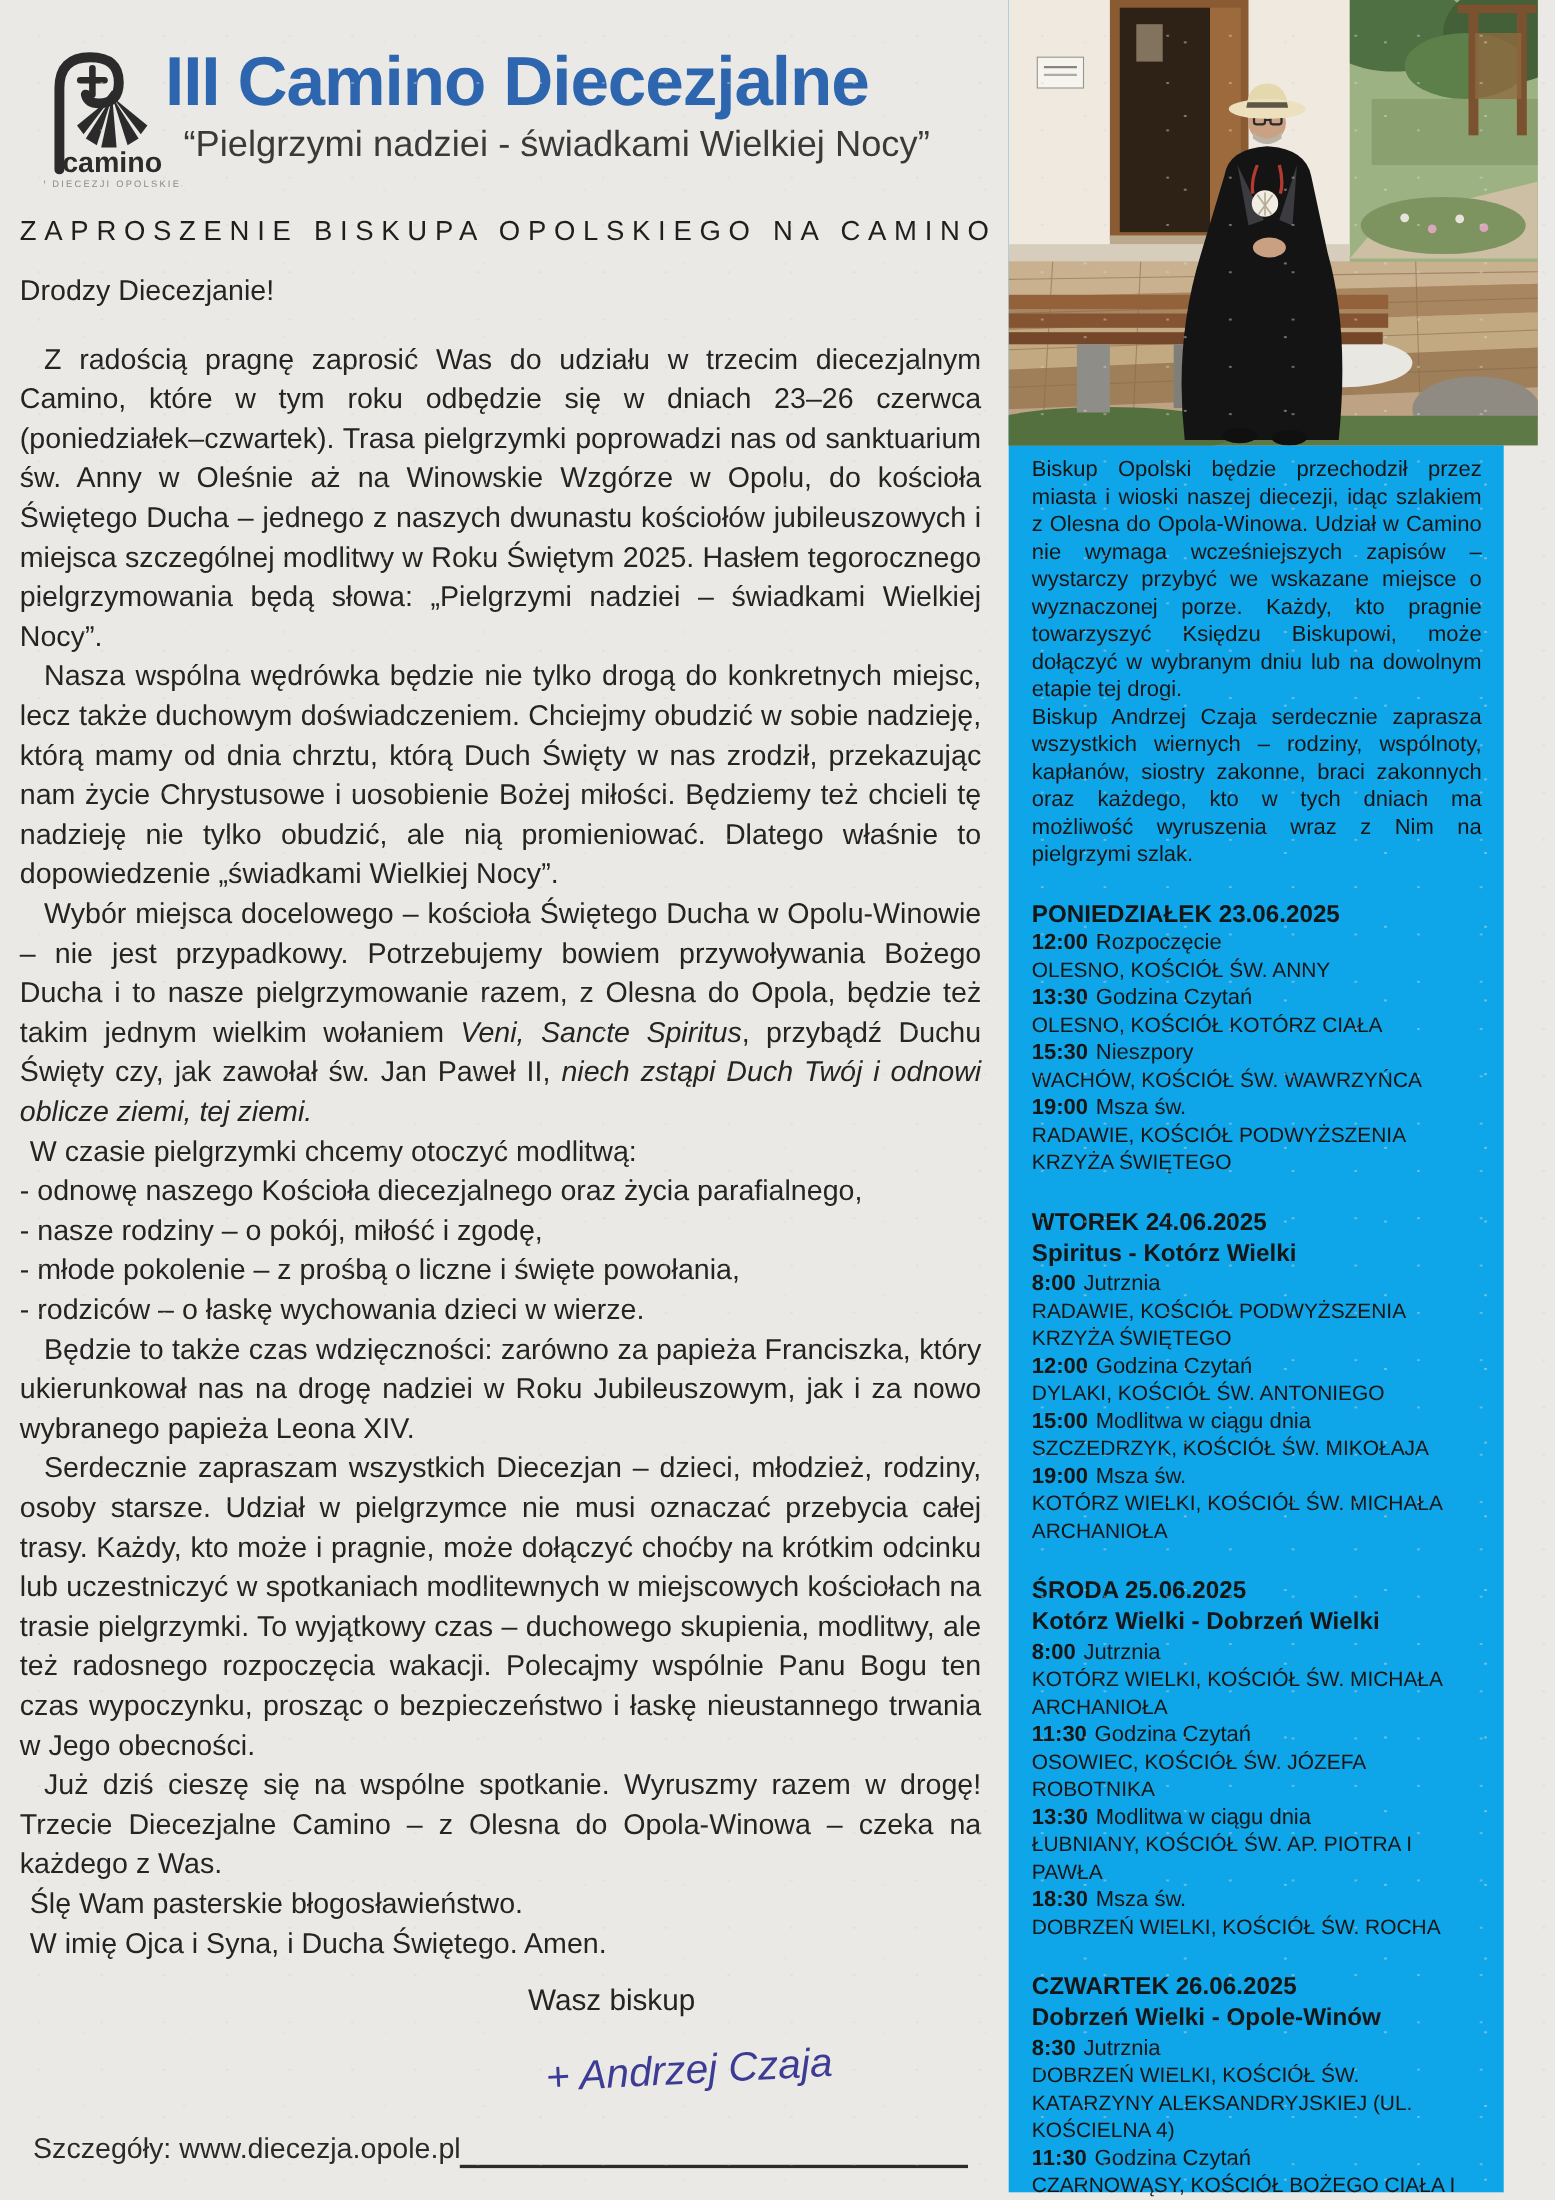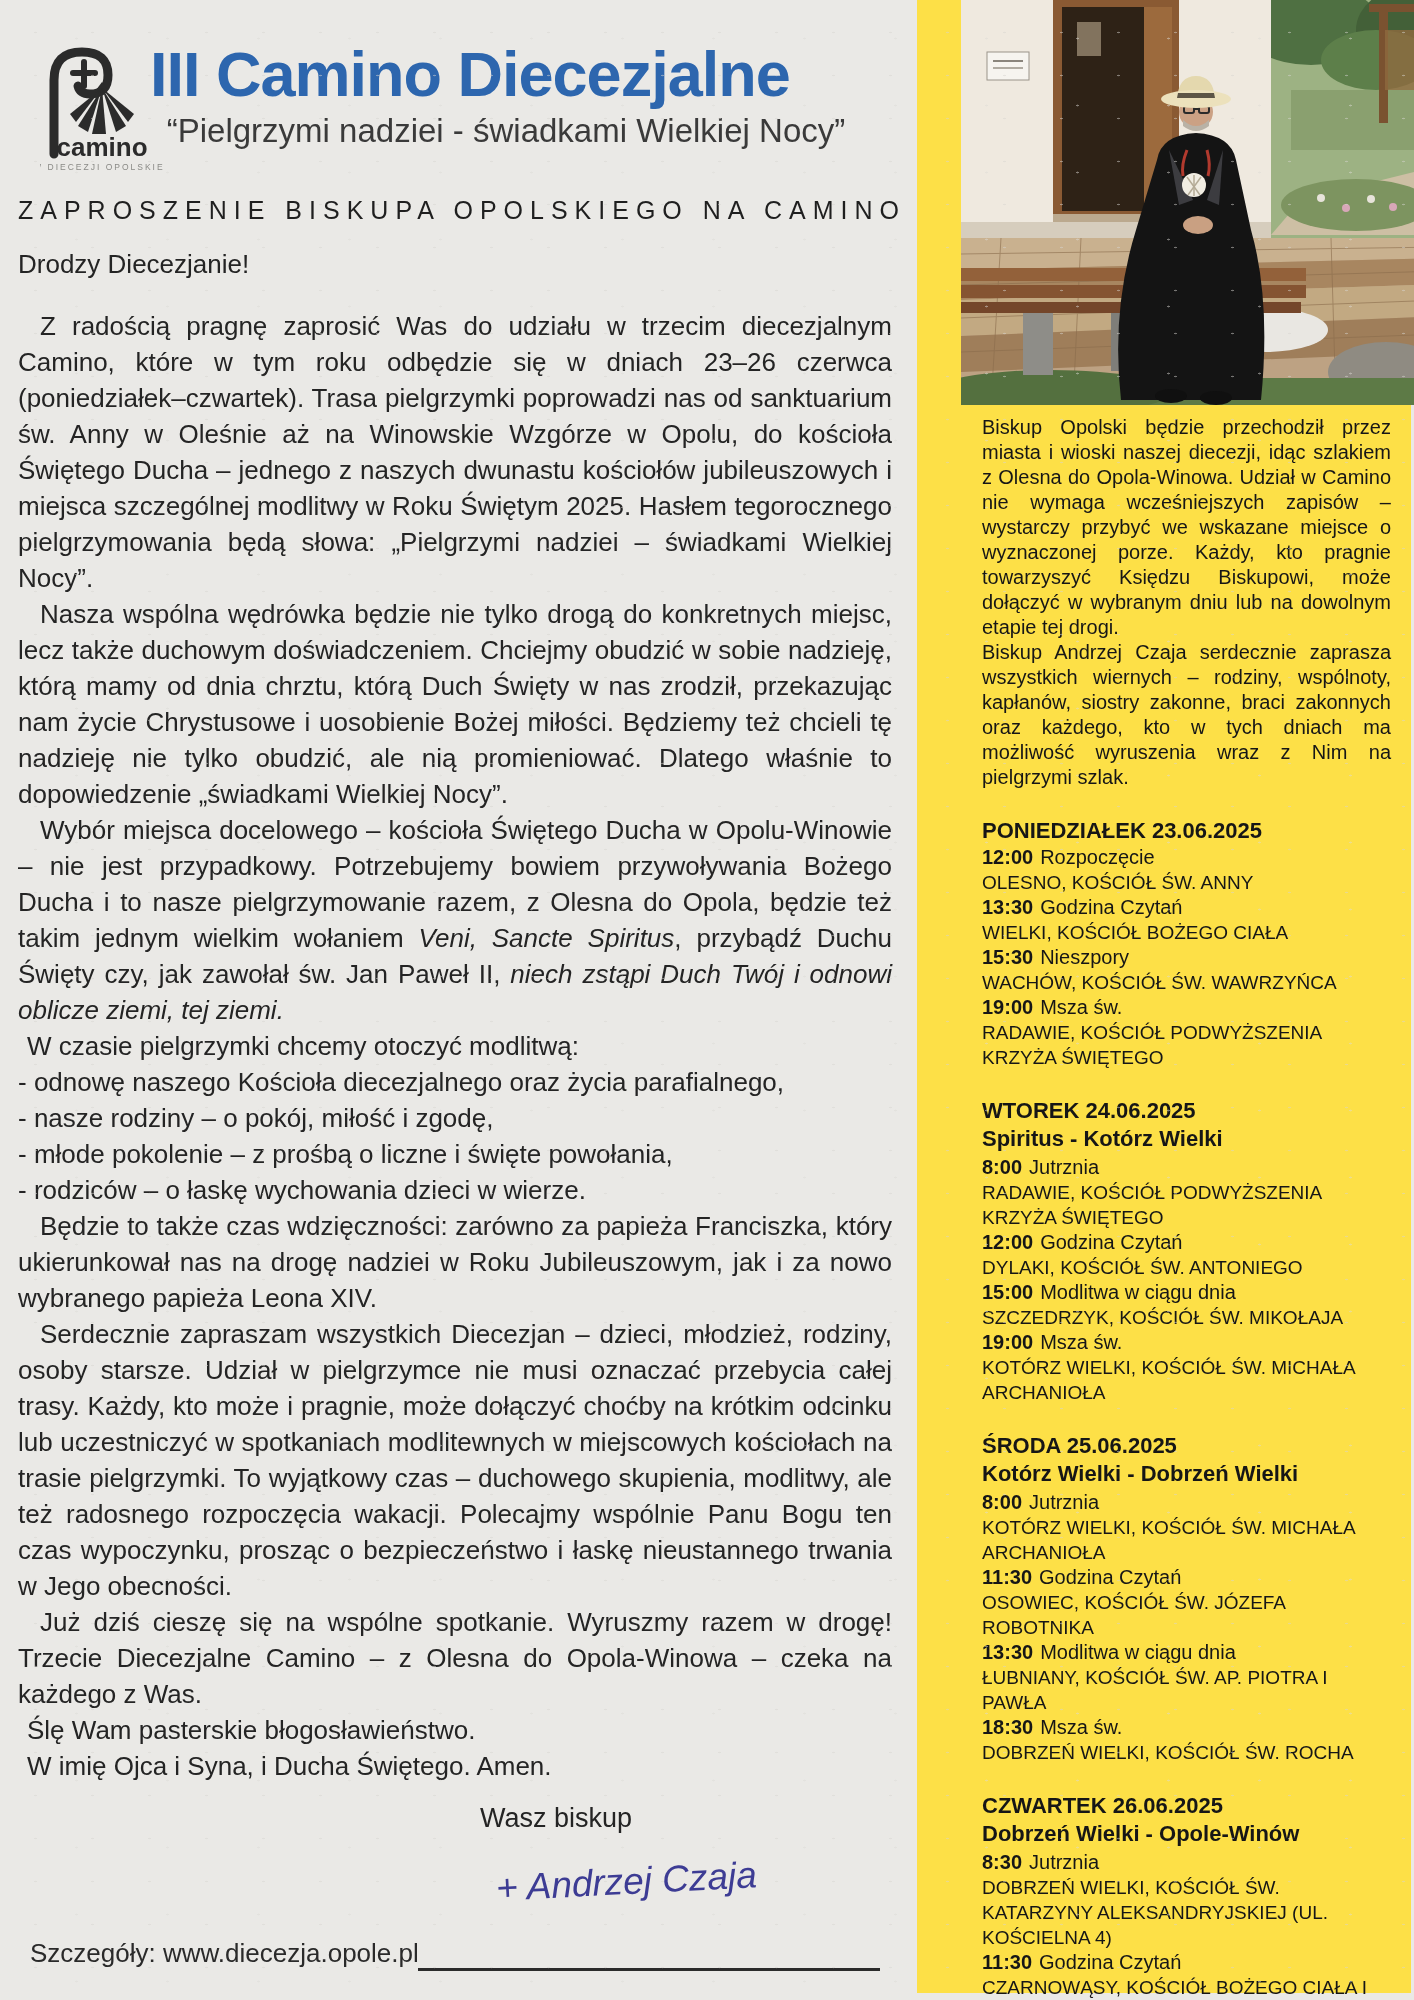--- a/index.html
+++ b/index.html
@@ -23,21 +23,21 @@
   .jst{text-align:justify;}
   .ind{text-indent:22px;}
   .ind-sm{text-indent:9px;}
   .closing{margin-top:16px;padding-left:462px;font-size:27px;color:#242424;}
   .signature-wrap{margin-top:28px;padding-left:478px;}
   .sig-text{font-style:italic;transform:rotate(-3deg);display:inline-block;
     color:#3d3c94;font-size:37px;font-weight:500;}
   .details-line{position:absolute;left:30px;top:1938px;font-size:26px;color:#2a2a2a;}
   .sig-rule{position:absolute;left:418px;top:1968px;width:462px;height:3px;background:#2b2b2b;}
   
-  .panel{position:absolute;left:917px;top:0;width:450px;height:1993px;background:#fde047;padding-left:44px;}
+  .panel{position:absolute;left:917px;top:0;width:450px;height:1993px;background:#0ea5e9;}
   .photo{display:block;width:481px;height:405px;}
   .panel-body{padding:10px 20px 0 21px;color:#161616;}
   .panel-p{margin:0;font-size:20px;line-height:25px;text-align:justify;}
   .day-block{margin-top:27px;}
   .day-title{font-size:22px;line-height:28px;font-weight:800;}
   .day-route{font-size:22px;line-height:28px;font-weight:800;margin-bottom:2px;}
   .ev-line{font-size:20px;line-height:25px;}
   .ev-time{font-weight:800;margin-right:7px;}
   .ev-place{font-size:19px;line-height:25px;}
 </style>
@@ -202,21 +202,21 @@
 
     <div class="panel-body">
       <p class="panel-p">Biskup Opolski będzie przechodził przez miasta i wioski naszej diecezji, idąc szlakiem z Olesna do Opola-Winowa. Udział w Camino nie wymaga wcześniejszych zapisów – wystarczy przybyć we wskazane miejsce o wyznaczonej porze. Każdy, kto pragnie towarzyszyć Księdzu Biskupowi, może dołączyć w wybranym dniu lub na dowolnym etapie tej drogi.</p>
       <p class="panel-p">Biskup Andrzej Czaja serdecznie zaprasza wszystkich wiernych – rodziny, wspólnoty, kapłanów, siostry zakonne, braci zakonnych oraz każdego, kto w tych dniach ma możliwość wyruszenia wraz z Nim na pielgrzymi szlak.</p>
 
       <div class="day-block">
         <div class="day-title">PONIEDZIAŁEK 23.06.2025</div>
         <div class="ev-line"><span class="ev-time">12:00</span><span>Rozpoczęcie</span></div>
         <div class="ev-place">OLESNO, KOŚCIÓŁ ŚW. ANNY</div>
         <div class="ev-line"><span class="ev-time">13:30</span><span>Godzina Czytań</span></div>
-        <div class="ev-place">WIELKI, KOŚCIÓŁ BOŻEGO CIAŁA</div>
+        <div class="ev-place">OLESNO, KOŚCIÓŁ KOTÓRZ CIAŁA</div>
         <div class="ev-line"><span class="ev-time">15:30</span><span>Nieszpory</span></div>
         <div class="ev-place">WACHÓW, KOŚCIÓŁ ŚW. WAWRZYŃCA</div>
         <div class="ev-line"><span class="ev-time">19:00</span><span>Msza św.</span></div>
         <div class="ev-place">RADAWIE, KOŚCIÓŁ PODWYŻSZENIA KRZYŻA ŚWIĘTEGO</div>
       </div>
 
       <div class="day-block">
         <div class="day-title">WTOREK 24.06.2025</div>
         <div class="day-route">Spiritus - Kotórz Wielki</div>
         <div class="ev-line"><span class="ev-time">8:00</span><span>Jutrznia</span></div>

